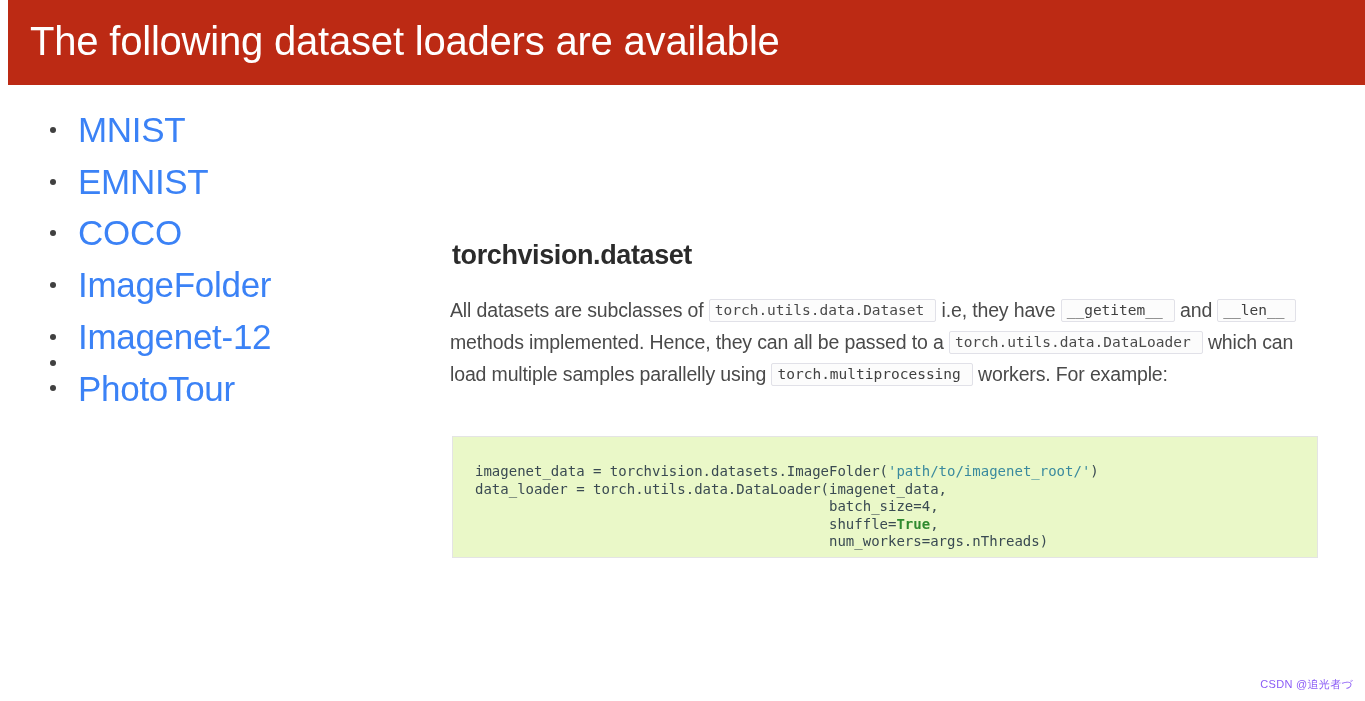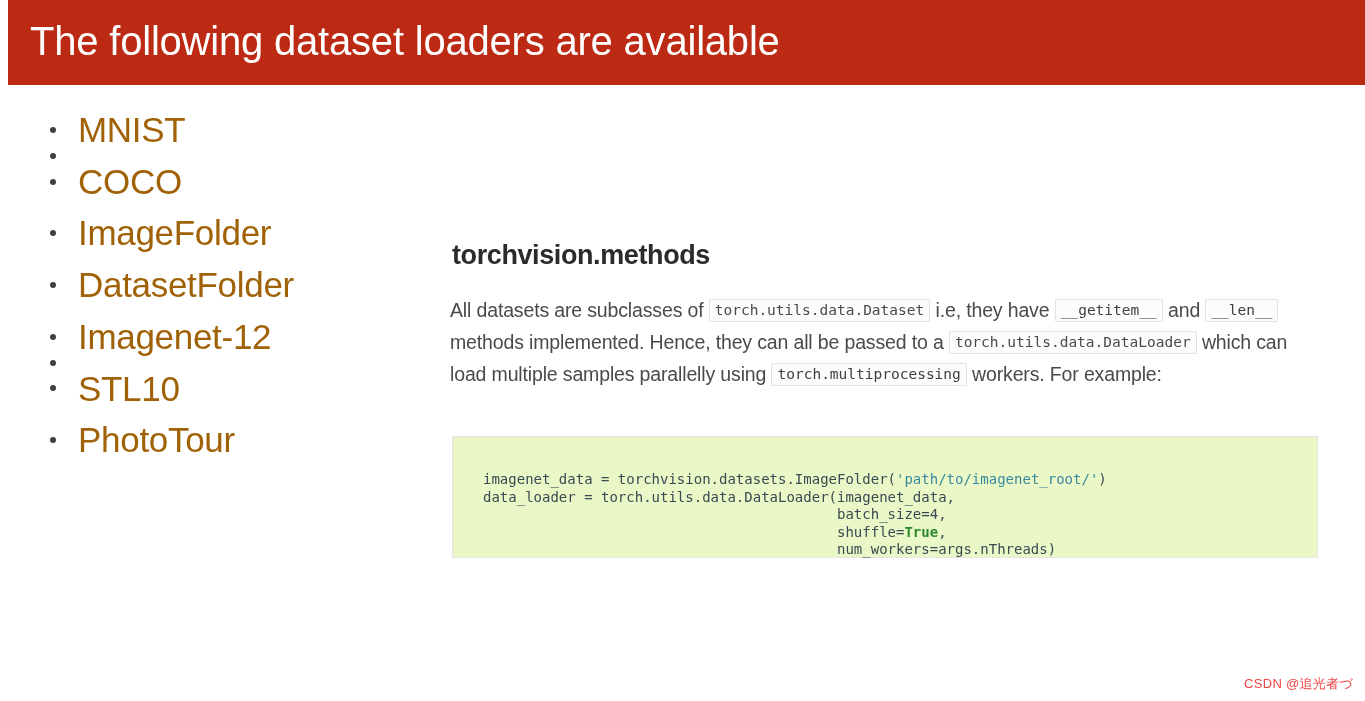--- a/index.html
+++ b/index.html
@@ -44,21 +44,21 @@
     top: 104px;
     width: 400px;
     list-style: none;
     margin: 0;
     padding: 0;
   }
   #dataset-list li {
     position: relative;
     font-size: 35px;
     line-height: 51.7px;
-    color: #a16207;
+    color: #3b82f6;
     padding-left: 34px;
     white-space: nowrap;
     letter-spacing: -0.3px;
   }
   #dataset-list li .bullet-dot {
     position: absolute;
     left: 6px;
     top: 50%;
     margin-top: -3px;
     width: 6px;
@@ -91,21 +91,21 @@
     margin: 0;
     width: 872px;
   }
   #doc-paragraph .code-chip {
     font-family: "DejaVu Sans Mono", "Liberation Mono", monospace;
     font-size: 14.5px;
     color: #4a4a4a;
     background: #fcfcfc;
     border: 1px solid #e1e1e8;
     border-radius: 2px;
-    padding: 2px 5px 3px 5px;
+    padding: 2px 11px 3px 5px;
     white-space: nowrap;
     letter-spacing: 0;
     vertical-align: 2px;
   }
   #doc-paragraph .code-chip.accent {
     color: #404040;
   }
 
   
   #code-block {
@@ -113,88 +113,81 @@
     left: 452px;
     top: 436px;
     width: 866px;
     height: 122px;
     background: #eaf8c8;
     border: 1px solid #e4e4e4;
     box-sizing: border-box;
     padding: 22px 0 0 18px;
   }
   #code-block pre {
-    margin: 12px;
+    margin: 4px;
     font-family: "DejaVu Sans Mono", "Liberation Mono", monospace;
     font-size: 14px;
     line-height: 17.5px;
     color: #3a4a52;
     white-space: pre;
   }
   #code-block .str  { color: #3a8a9e; }
   #code-block .bool { color: #2f8a2f; font-weight: bold; }
 
   
   #watermark {
     position: absolute;
     right: 12px;
     bottom: 9px;
-    font-size: 13px;
+    font-size: 11px;
     line-height: 16px;
-    color: #ef4444;
+    color: #8b5cf6;
     white-space: nowrap;
     letter-spacing: 0.3px;
   }
 </style>
 </head>
 <body>
 
 <div id="slide-header">
   <div id="slide-title">The following dataset loaders are available</div>
 </div>
 
 <ul id="dataset-list">
   <li>
     <span class="bullet-dot"></span>
     <span>MNIST</span>
   </li>
   <li>
     <span class="bullet-dot"></span>
+    <span>EMNIST</span>
   </li>
   <li>
     <span class="bullet-dot"></span>
     <span>COCO</span>
   </li>
   <li>
     <span class="bullet-dot"></span>
     <span>ImageFolder</span>
   </li>
   <li>
     <span class="bullet-dot"></span>
-    <span>DatasetFolder</span>
-  </li>
-  <li>
-    <span class="bullet-dot"></span>
     <span>Imagenet-12</span>
   </li>
   <li>
     <span class="bullet-dot"></span>
-  </li>
-  <li>
-    <span class="bullet-dot"></span>
-    <span>STL10</span>
   </li>
   <li>
     <span class="bullet-dot"></span>
     <span>PhotoTour</span>
   </li>
 </ul>
 
 <div id="doc-panel">
-  <div id="doc-heading">torchvision.methods</div>
+  <div id="doc-heading">torchvision.dataset</div>
   <p id="doc-paragraph"><span>All datasets are subclasses of </span><span class="code-chip">torch.utils.data.Dataset</span><span> i.e, they have </span><span class="code-chip accent">__getitem__</span><span> and </span><span class="code-chip accent">__len__</span><span> methods implemented. Hence, they can all be passed to a </span><span class="code-chip">torch.utils.data.DataLoader</span><span> which can load multiple samples parallelly using </span><span class="code-chip accent">torch.multiprocessing</span><span> workers. For example:</span></p>
 </div>
 
 <div id="code-block">
   <pre><span>imagenet_data = torchvision.datasets.ImageFolder(</span><span class="str">'path/to/imagenet_root/'</span><span>)</span>
 <span>data_loader = torch.utils.data.DataLoader(imagenet_data,</span>
 <span>                                          batch_size=4,</span>
 <span>                                          shuffle=</span><span class="bool">True</span><span>,</span>
 <span>                                          num_workers=args.nThreads)</span></pre>
 </div>

